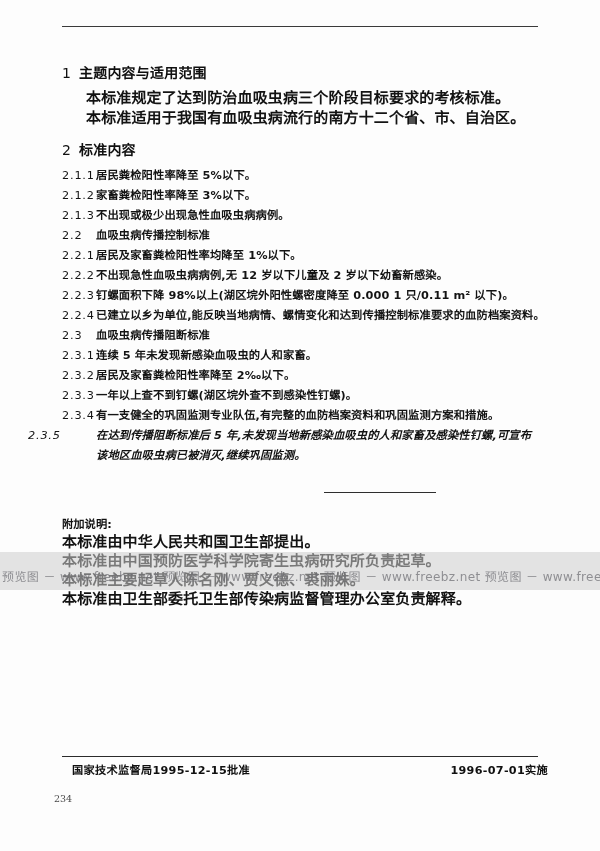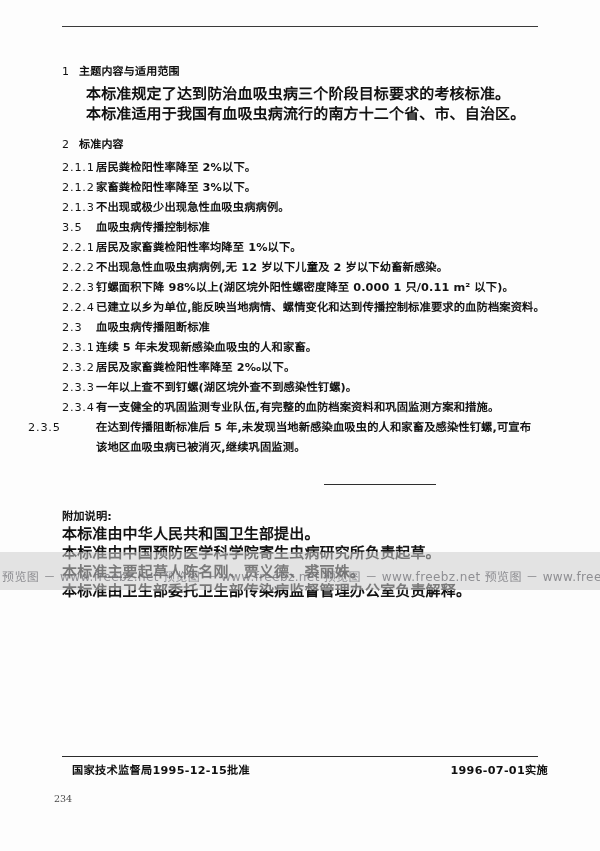--- a/index.html
+++ b/index.html
@@ -75,21 +75,21 @@
     height: 1px;
     margin: 26px auto 0 auto;
     background: #3a3a3a;
   }
 
   
   .body {
     padding: 24px 62px 0 62px;
   }
   .sec-h {
-    font-size: 11px;
+    font-size: 14px;
     font-weight: 700;
     color: #101010;
     margin: 11px 0 7px 0;
     letter-spacing: 0.2px;
   }
   .sec-h .num {
     display: inline-block;
     min-width: 17px;
     font-weight: 400;
   }
@@ -115,20 +115,21 @@
   .clause .cnum {
     display: inline-block;
     min-width: 34px;
     font-weight: 400;
     letter-spacing: 0.8px;
   }
   .clause .ctext { font-weight: 700; }
   .hang {
     padding-left: 34px;
     text-indent: -34px;
+    font-style: italic;
   }
 
   
   .rule-mid {
     width: 112px;
     height: 1px;
     background: #2e2e2e;
     margin: 26px 0 0 262px;
   }
 
@@ -225,30 +226,30 @@
       <span class="num">1</span><span>主题内容与适用范围</span>
     </div>
     <p class="para">本标准规定了达到防治血吸虫病三个阶段目标要求的考核标准。</p>
     <p class="para">本标准适用于我国有血吸虫病流行的南方十二个省、市、自治区。</p>
 
     <div class="sec-h">
       <span class="num">2</span><span>标准内容</span>
     </div>
 
     <div class="clause">
-      <span class="cnum">2.1.1</span><span class="ctext">居民粪检阳性率降至 2%以下。</span>
+      <span class="cnum">2.1.1</span><span class="ctext">居民粪检阳性率降至 5%以下。</span>
     </div>
     <div class="clause">
       <span class="cnum">2.1.2</span><span class="ctext">家畜粪检阳性率降至 3%以下。</span>
     </div>
     <div class="clause">
       <span class="cnum">2.1.3</span><span class="ctext">不出现或极少出现急性血吸虫病病例。</span>
     </div>
     <div class="clause">
-      <span class="cnum">3.5</span><span class="ctext">血吸虫病传播控制标准</span>
+      <span class="cnum">2.2</span><span class="ctext">血吸虫病传播控制标准</span>
     </div>
     <div class="clause">
       <span class="cnum">2.2.1</span><span class="ctext">居民及家畜粪检阳性率均降至 1%以下。</span>
     </div>
     <div class="clause">
       <span class="cnum">2.2.2</span><span class="ctext">不出现急性血吸虫病病例,无 12 岁以下儿童及 2 岁以下幼畜新感染。</span>
     </div>
     <div class="clause">
       <span class="cnum">2.2.3</span><span class="ctext">钉螺面积下降 98%以上(湖区垸外阳性螺密度降至 0.000 1 只/0.11 m² 以下)。</span>
     </div>

